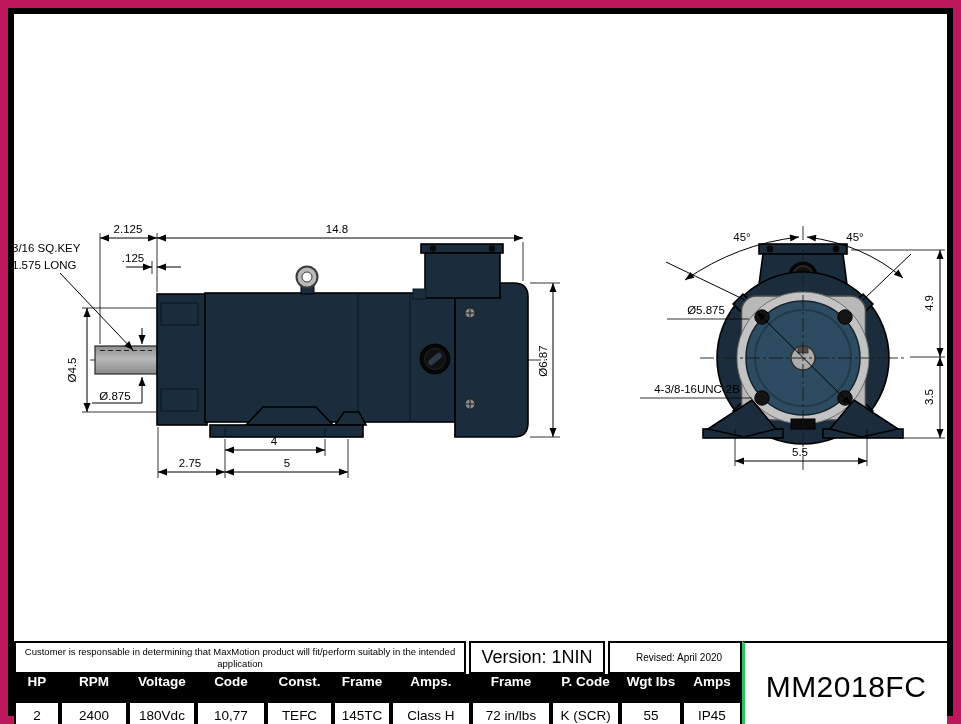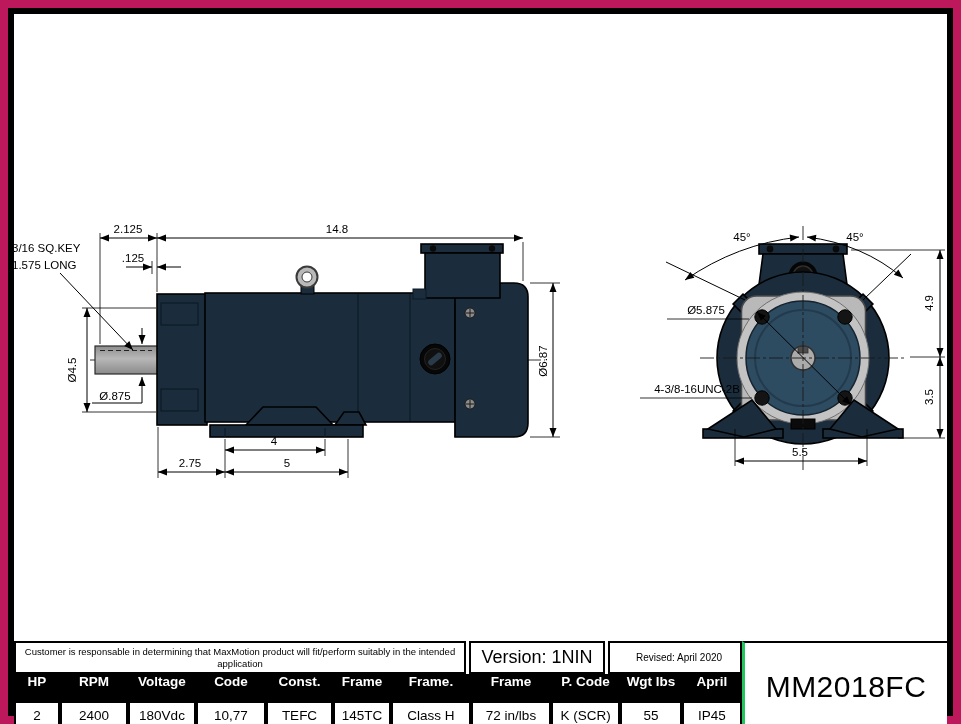--- a/index.html
+++ b/index.html
@@ -229,25 +229,25 @@
         <div class="cell cell-ver">Version: 1NIN</div>
         <div class="cell cell-rev">Revised: April 2020</div>
       </div>
       <div class="tb-header">
         <div class="hcell tcol0">HP</div>
         <div class="hcell tcol1">RPM</div>
         <div class="hcell tcol2">Voltage</div>
         <div class="hcell tcol3">Code</div>
         <div class="hcell tcol4">Const.</div>
         <div class="hcell tcol5">Frame</div>
-        <div class="hcell tcol6">Frame.</div>
+        <div class="hcell tcol6">Amps.</div>
         <div class="hcell tcol7">Frame</div>
         <div class="hcell tcol8">P. Code</div>
         <div class="hcell tcol9">Wgt lbs</div>
-        <div class="hcell tcol10">April</div>
+        <div class="hcell tcol10">Amps</div>
       </div>
       <div class="tb-data">
         <div class="dcell tcol0">2</div>
         <div class="dcell tcol1">2400</div>
         <div class="dcell tcol2">180Vdc</div>
         <div class="dcell tcol3">10,77</div>
         <div class="dcell tcol4">TEFC</div>
         <div class="dcell tcol5">145TC</div>
         <div class="dcell tcol6">Class H</div>
         <div class="dcell tcol7">72 in/lbs</div>

